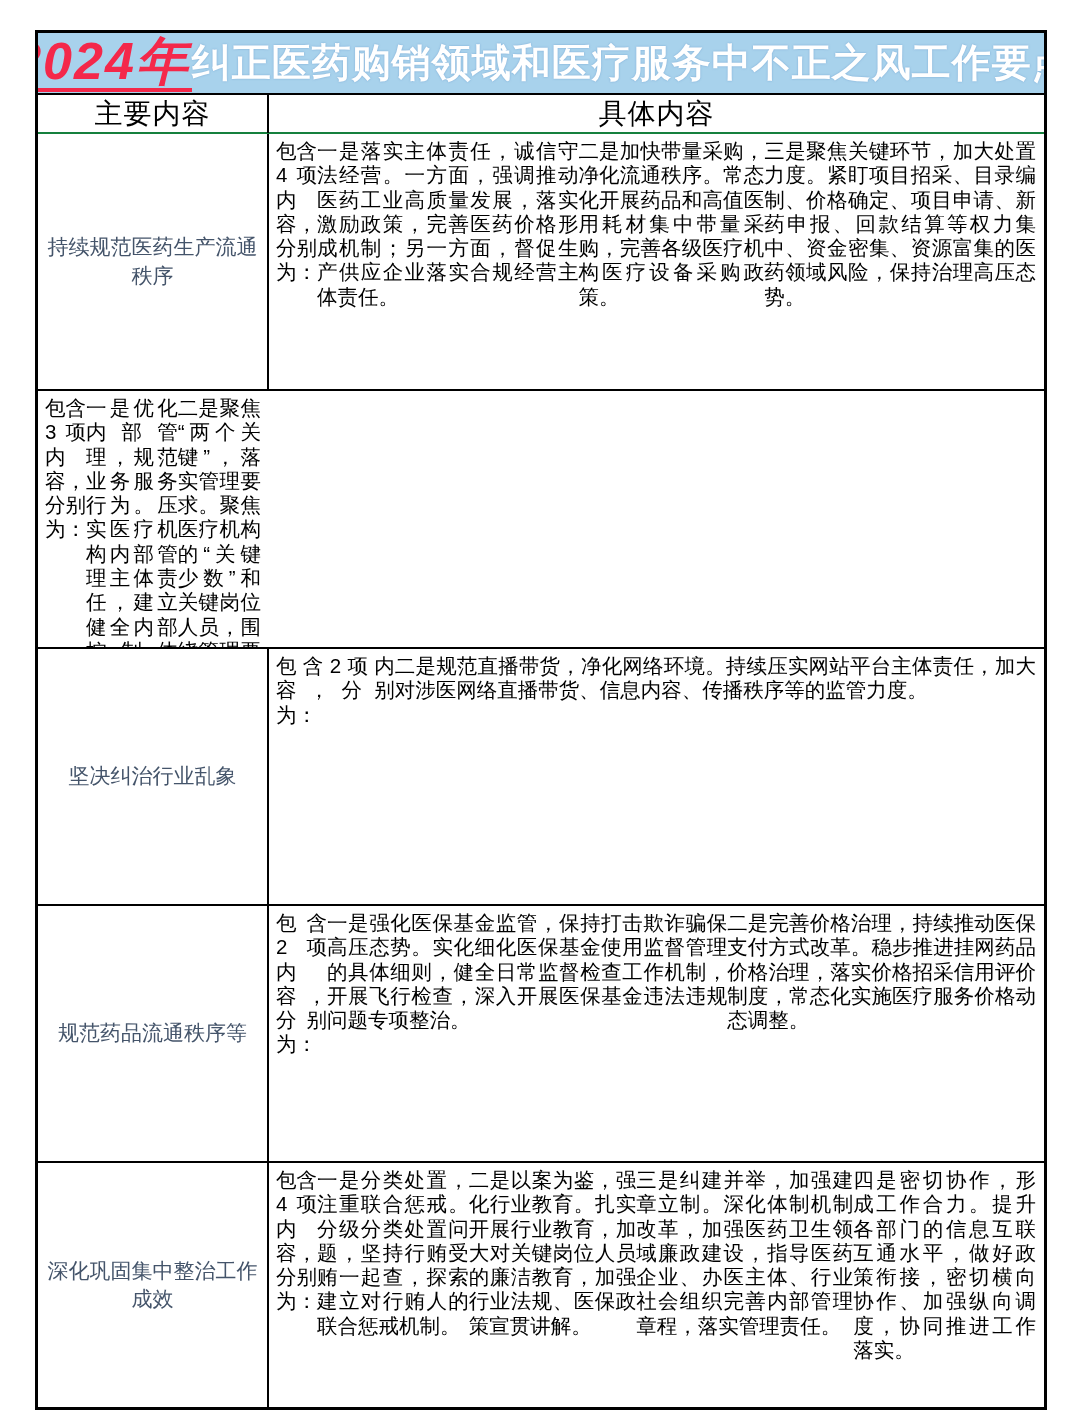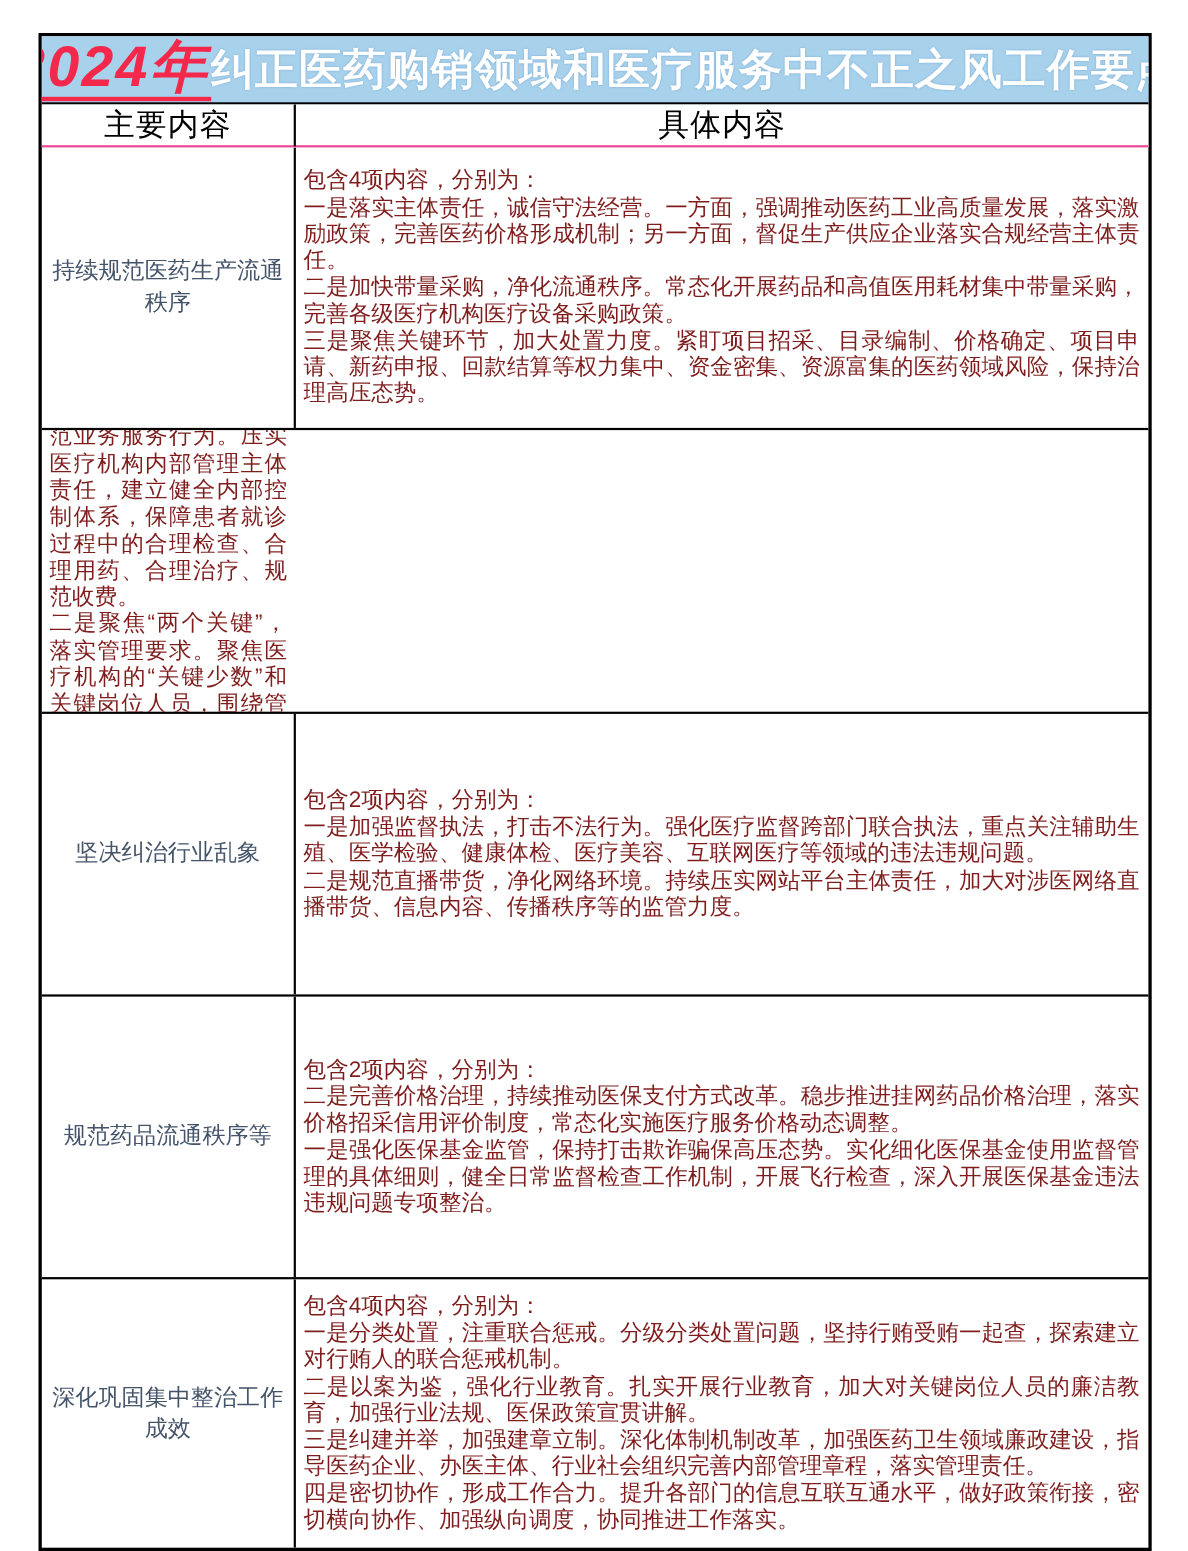--- a/index.html
+++ b/index.html
@@ -40,21 +40,21 @@
     font-size:39px; font-weight:bold;
     color:#ffffff;
     letter-spacing:1px;
     text-shadow:0 0 2px rgba(74,128,189,0.55);
   }
 
   
   .head-row {
     height:39px; flex:0 0 39px;
     display:grid; grid-template-columns:231px 1fr;
-    border-bottom:2px solid #ec4899;
+    border-bottom:2px solid #15803d;
     background:#fff;
   }
   .head-cell {
     display:flex; align-items:center; justify-content:center;
     font-size:28px; color:#000; letter-spacing:1px;
   }
   .head-cell.main { border-right:2px solid #000; }
 
   
   .body-rows { flex:1 1 auto; display:flex; flex-direction:column; }
@@ -71,23 +71,23 @@
 
   .cell-main {
     border-right:2px solid #000;
     display:flex; align-items:center; justify-content:center;
     text-align:center;
     color:#44546a;
     font-size:21px; line-height:1.35;
     padding:0 6px;
   }
   .cell-detail {
-    display:flex; flex-direction:column; justify-content:center;
+    display:flex; flex-direction:row; justify-content:center;
     padding:5px 8px 5px 7px;
-    color:#7f1d1d;
+    color:#000000;
     font-size:20.5px; line-height:1.185;
     overflow:hidden;
   }
   .cell-detail p {
     text-align:justify;
     text-justify:inter-ideograph;
   }
 </style>
 </head>
 <body>
@@ -122,31 +122,30 @@
             <p>包含3项内容，分别为：</p>
             <p>一是优化内部管理，规范业务服务行为。压实医疗机构内部管理主体责任，建立健全内部控制体系，保障患者就诊过程中的合理检查、合理用药、合理治疗、规范收费。</p>
             <p>二是聚焦“两个关键”，落实管理要求。聚焦医疗机构的“关键少数”和关键岗位人员，围绕管理要求，补齐招采财务、院外合作等关键领域的制度措施短板。</p>
           </div>
       </div>
 
       <div class="row row-3">
         <div class="cell-main">坚决纠治行业乱象</div>
         <div class="cell-detail">
             <p>包含2项内容，分别为：</p>
-            <p>一是加强监督执法，打击不法行为。强化医疗监督跨部门联合执法，重点关注辅助生殖、医学检验、健康体检、医疗美容、互联网医疗等领域的违法违规问题。</p>
             <p>二是规范直播带货，净化网络环境。持续压实网站平台主体责任，加大对涉医网络直播带货、信息内容、传播秩序等的监管力度。</p>
           </div>
       </div>
 
       <div class="row row-4">
         <div class="cell-main">规范药品流通秩序等</div>
         <div class="cell-detail">
             <p>包含2项内容，分别为：</p>
+            <p>一是强化医保基金监管，保持打击欺诈骗保高压态势。实化细化医保基金使用监督管理的具体细则，健全日常监督检查工作机制，开展飞行检查，深入开展医保基金违法违规问题专项整治。</p>
             <p>二是完善价格治理，持续推动医保支付方式改革。稳步推进挂网药品价格治理，落实价格招采信用评价制度，常态化实施医疗服务价格动态调整。</p>
-            <p>一是强化医保基金监管，保持打击欺诈骗保高压态势。实化细化医保基金使用监督管理的具体细则，健全日常监督检查工作机制，开展飞行检查，深入开展医保基金违法违规问题专项整治。</p>
           </div>
       </div>
 
       <div class="row row-5">
         <div class="cell-main">深化巩固集中整治工作成效</div>
         <div class="cell-detail">
             <p>包含4项内容，分别为：</p>
             <p>一是分类处置，注重联合惩戒。分级分类处置问题，坚持行贿受贿一起查，探索建立对行贿人的联合惩戒机制。</p>
             <p>二是以案为鉴，强化行业教育。扎实开展行业教育，加大对关键岗位人员的廉洁教育，加强行业法规、医保政策宣贯讲解。</p>
             <p>三是纠建并举，加强建章立制。深化体制机制改革，加强医药卫生领域廉政建设，指导医药企业、办医主体、行业社会组织完善内部管理章程，落实管理责任。</p>

